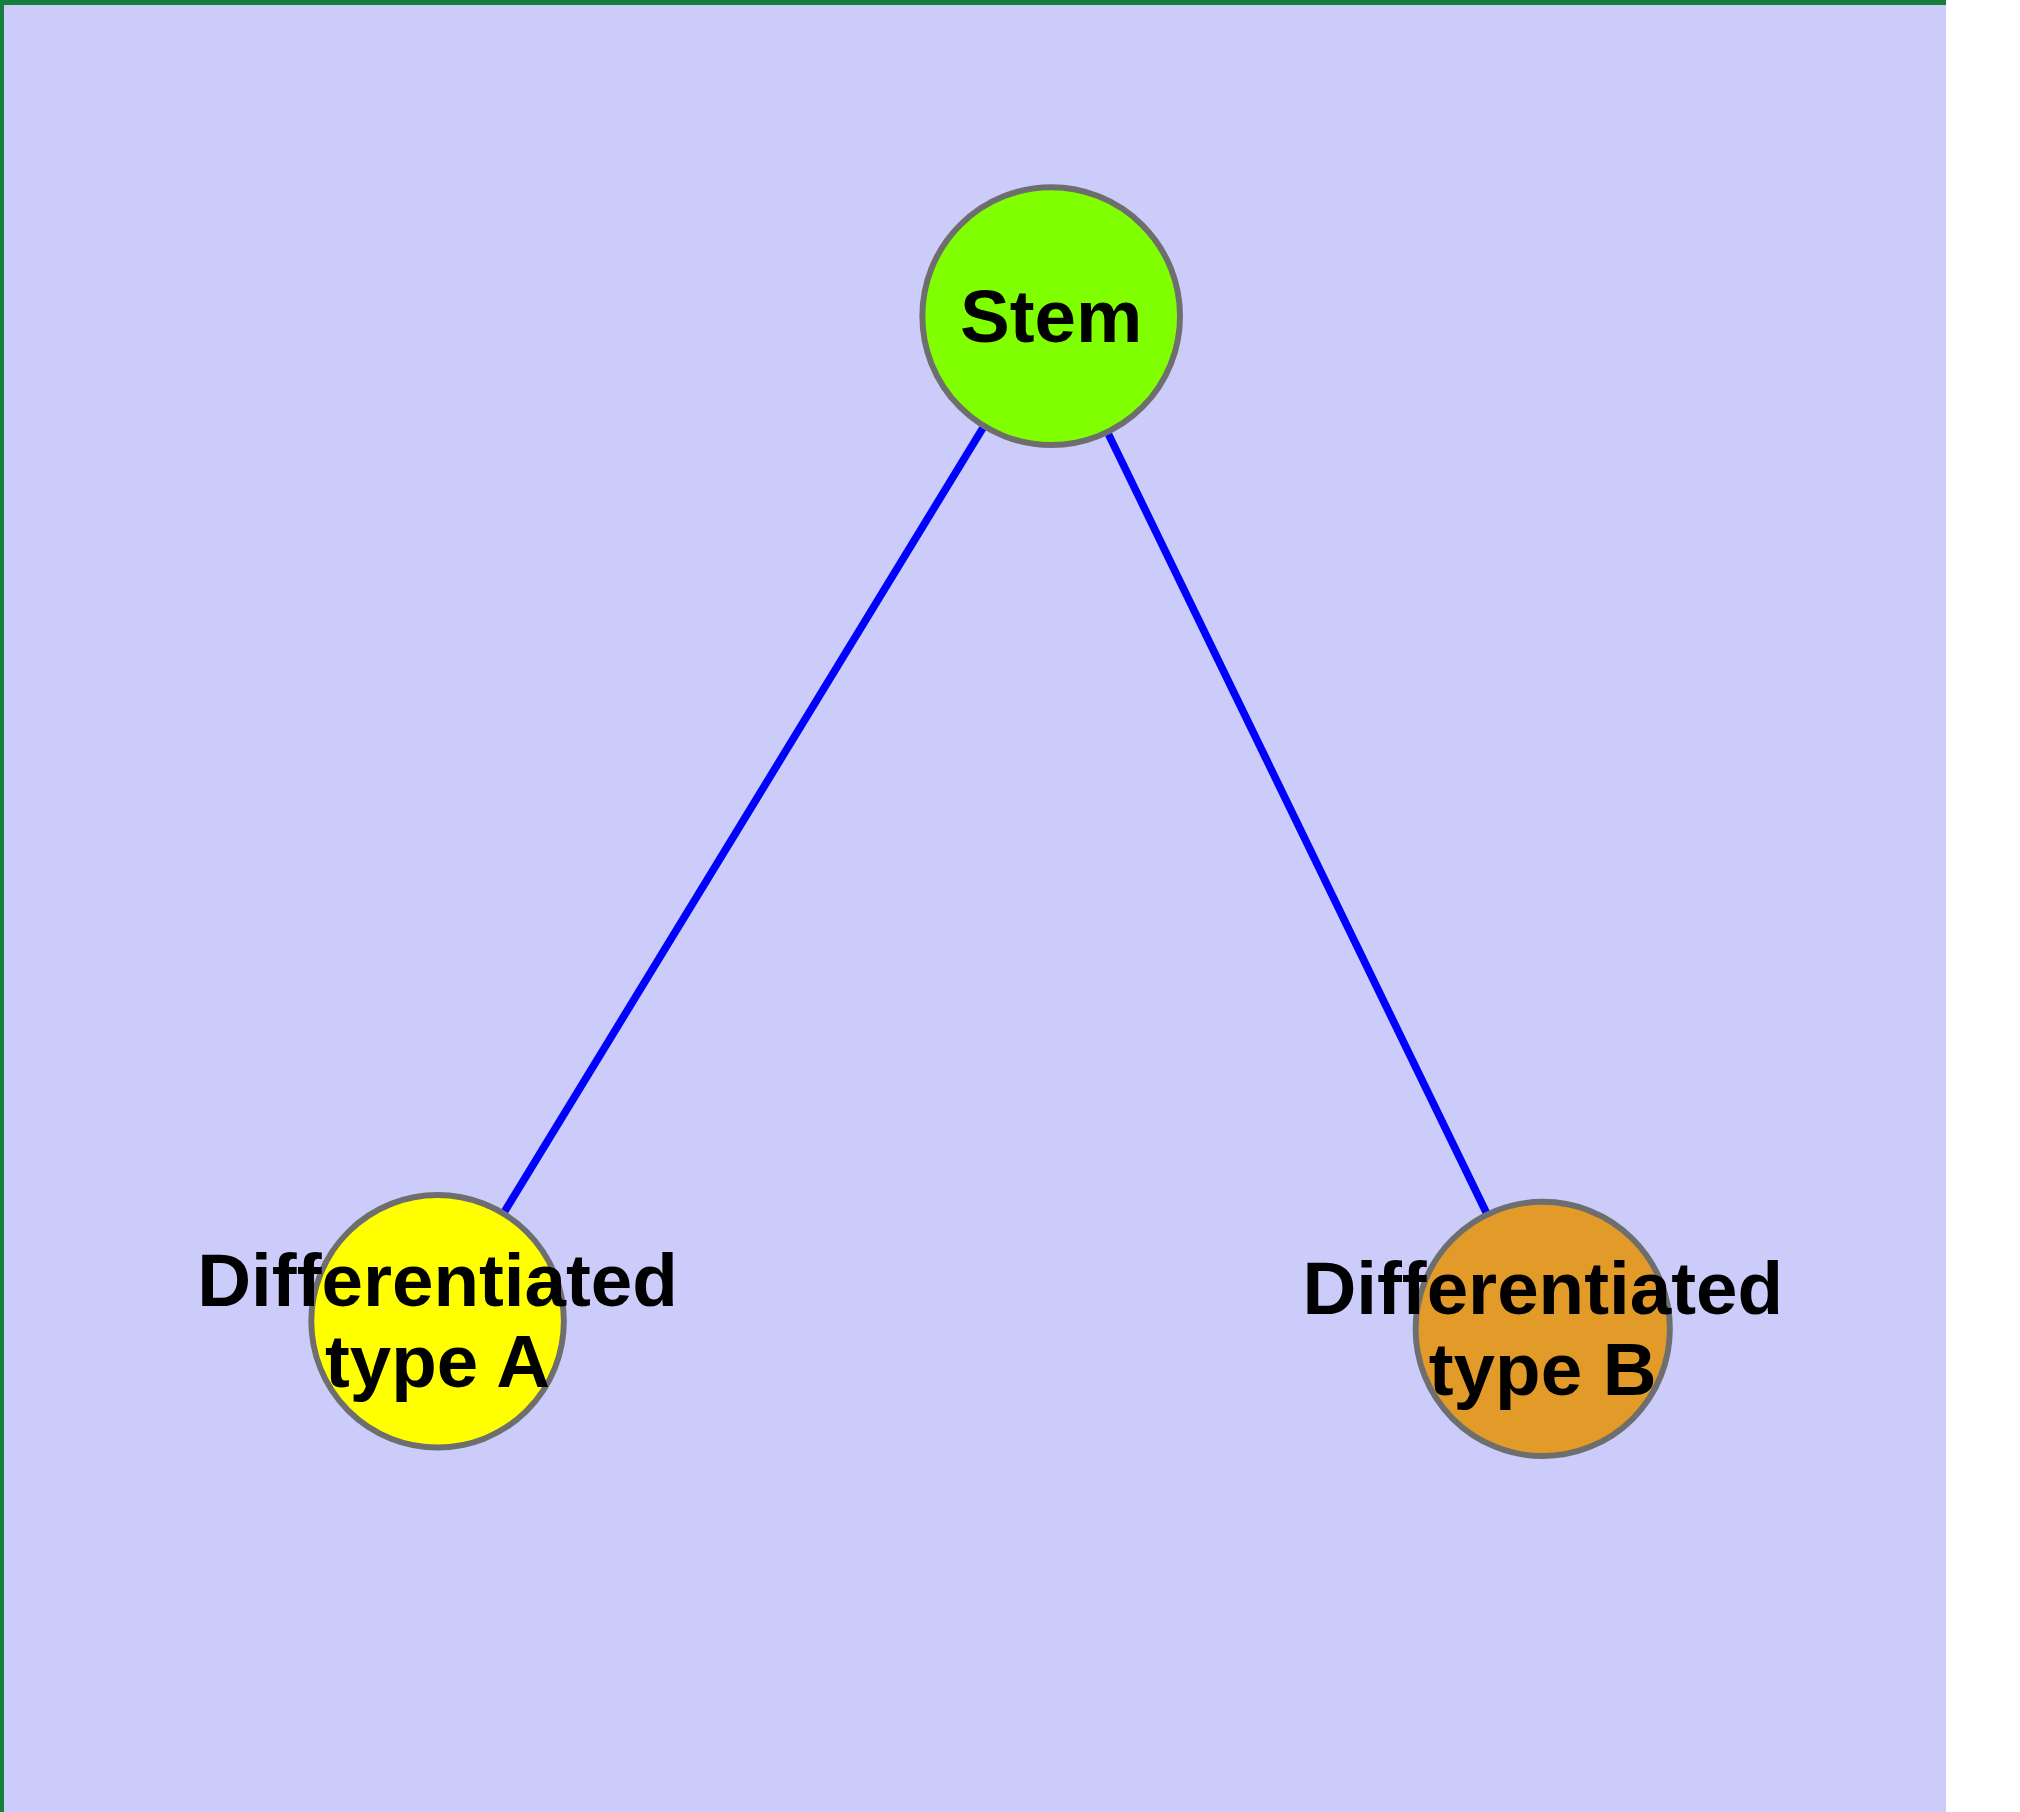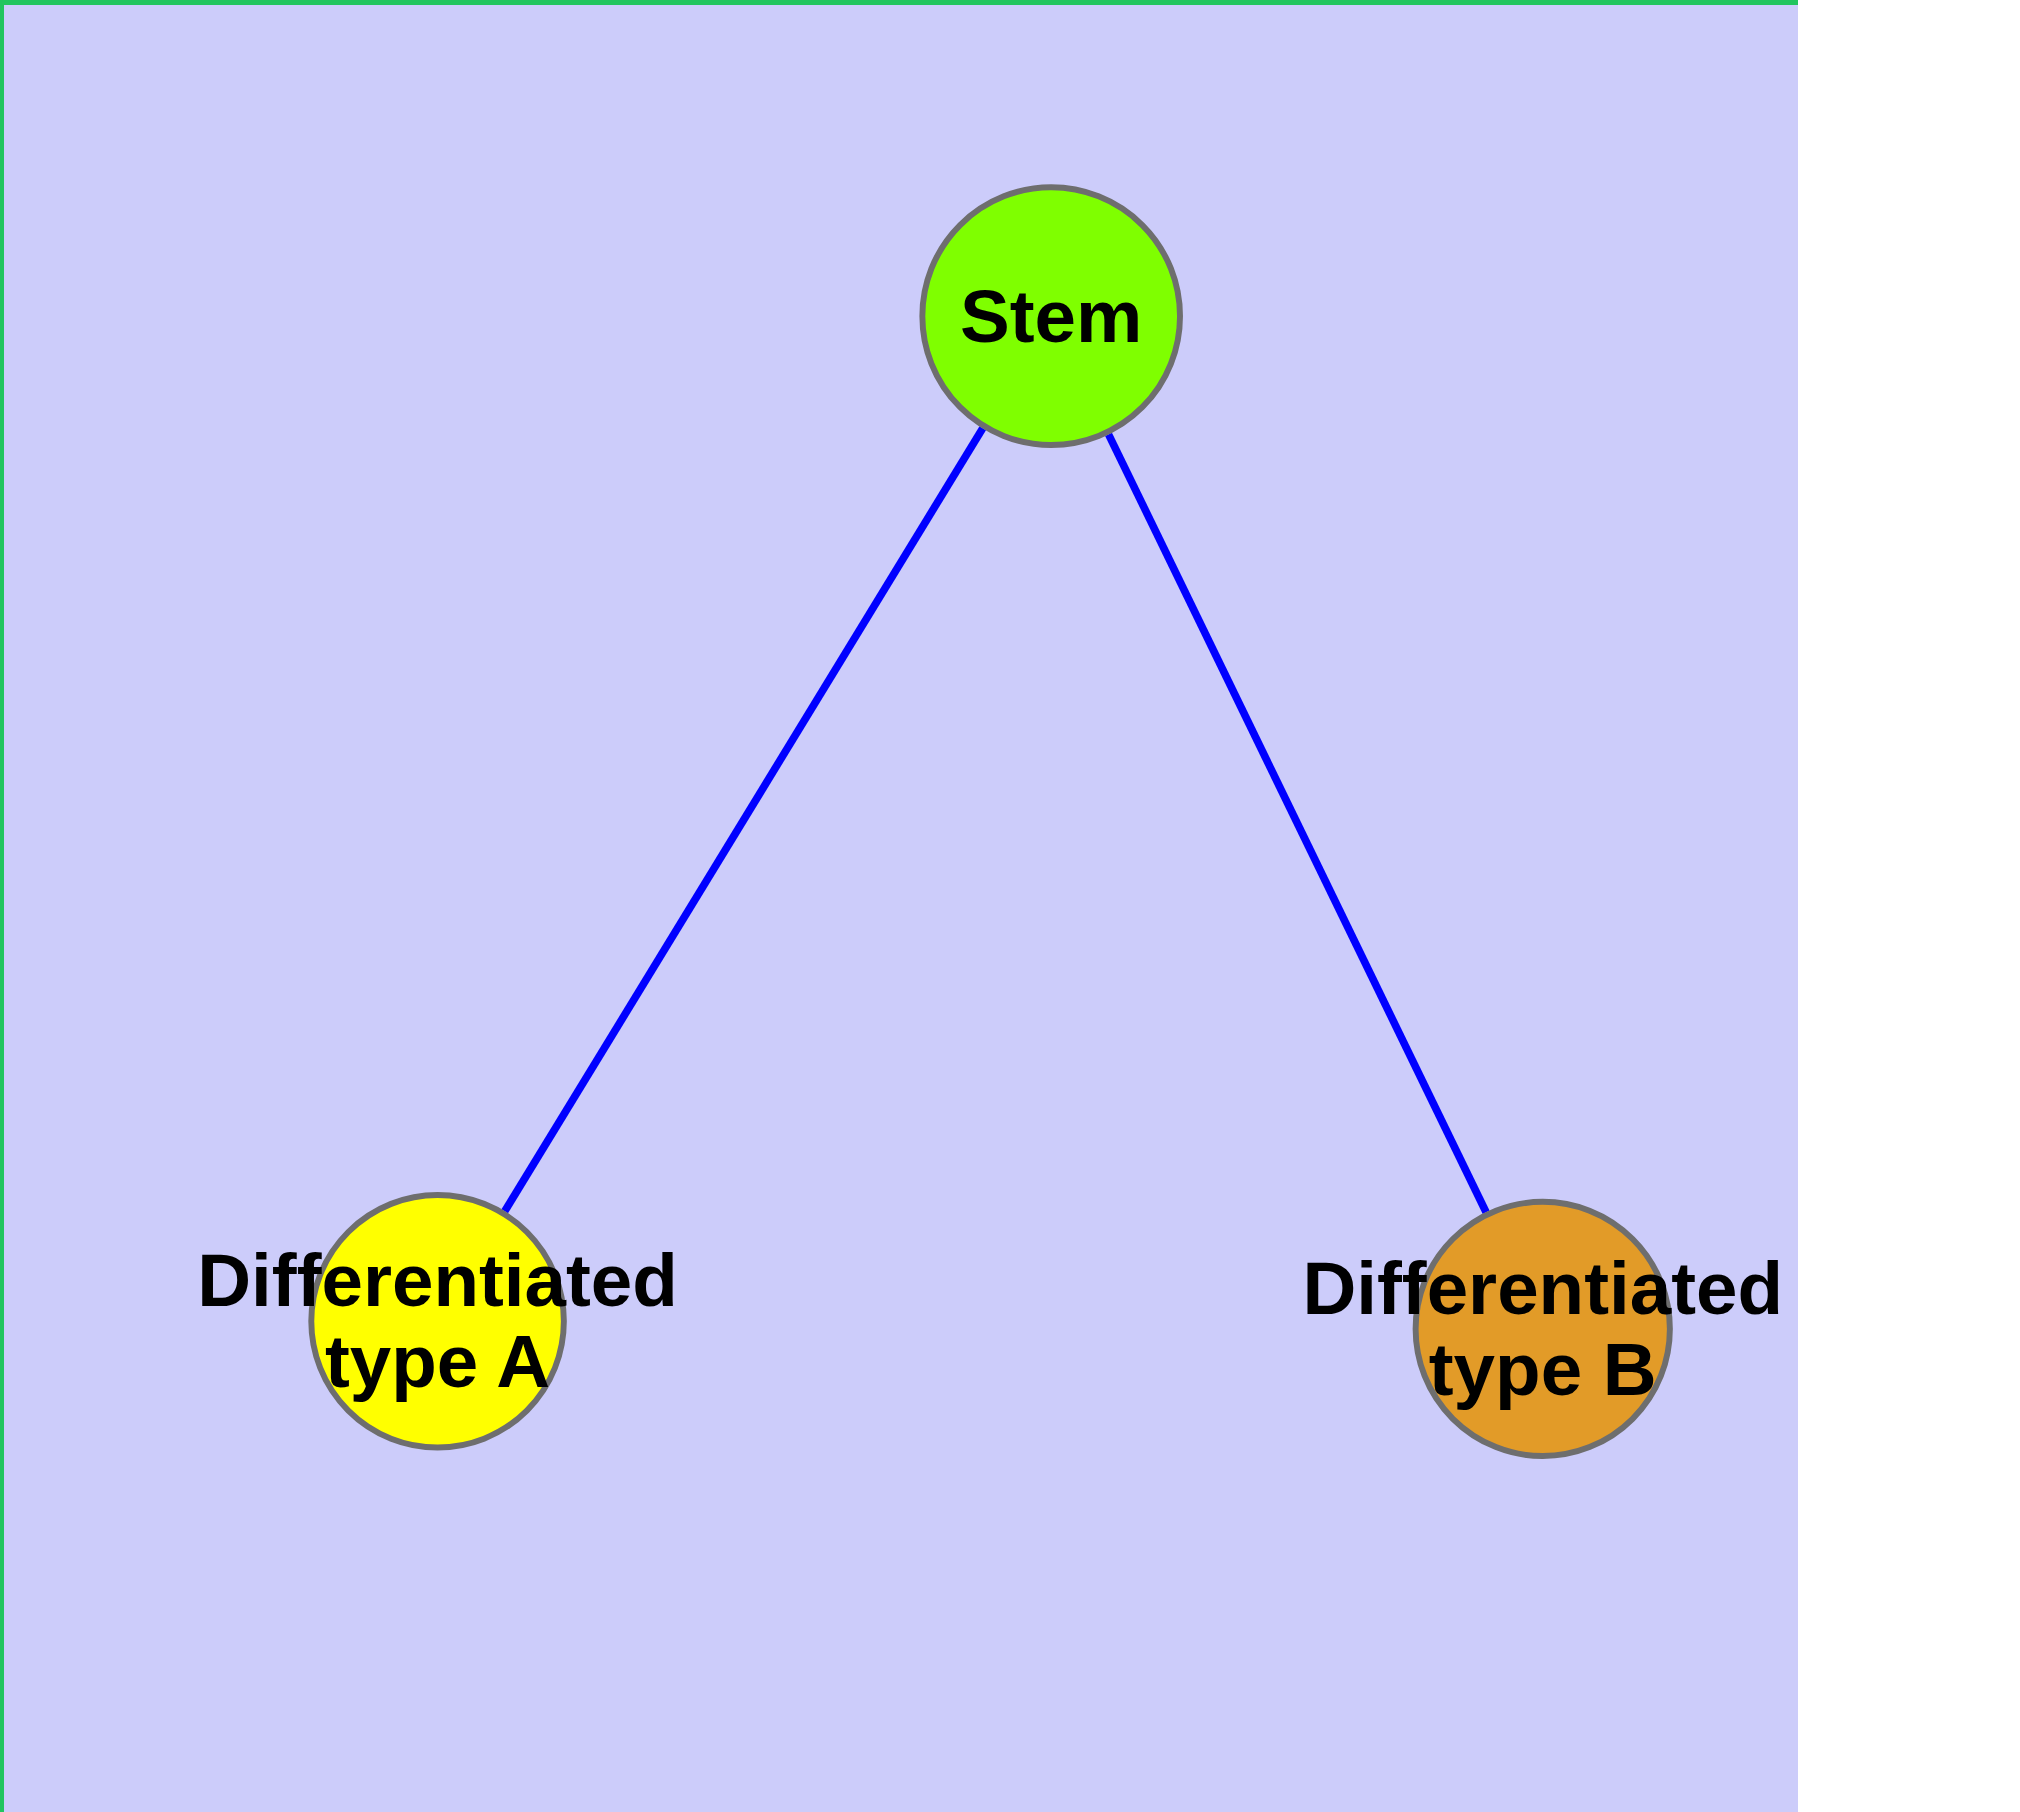--- a/index.html
+++ b/index.html
@@ -3,24 +3,24 @@
 <meta charset="utf-8">
 <title>Cell differentiation graph</title>
 <style>
   html, body {
     margin: 0;
     padding: 0;
     background: #ffffff;
   }
   #canvas {
     position: relative;
-    width: 1798px;
+    width: 1946px;
     height: 1812px;
     overflow: hidden;
-    background: #22c55e;
+    background: #15803d;
     font-family: "Liberation Sans", "DejaVu Sans", sans-serif;
   }
   #plot-area {
     position: absolute;
     left: 4.2px;
     top: 5.1px;
     width: 2016px;
     height: 1807px;
     background: #ccccfa;
   }

